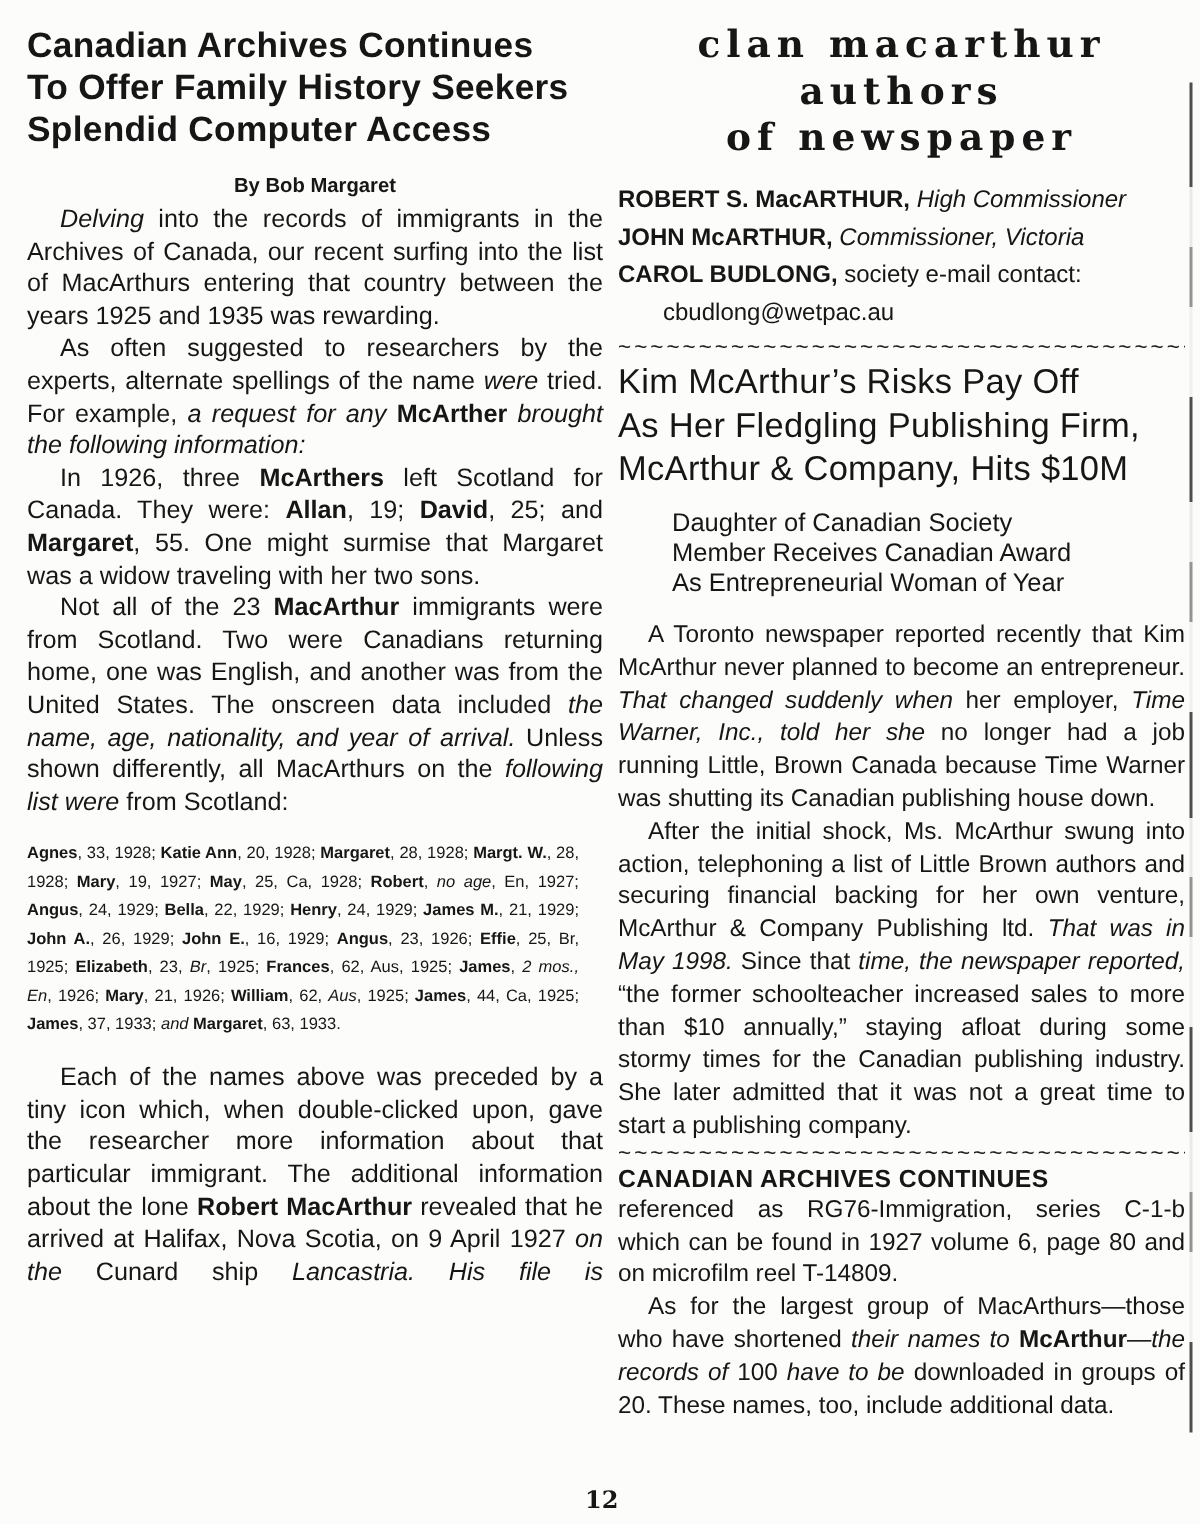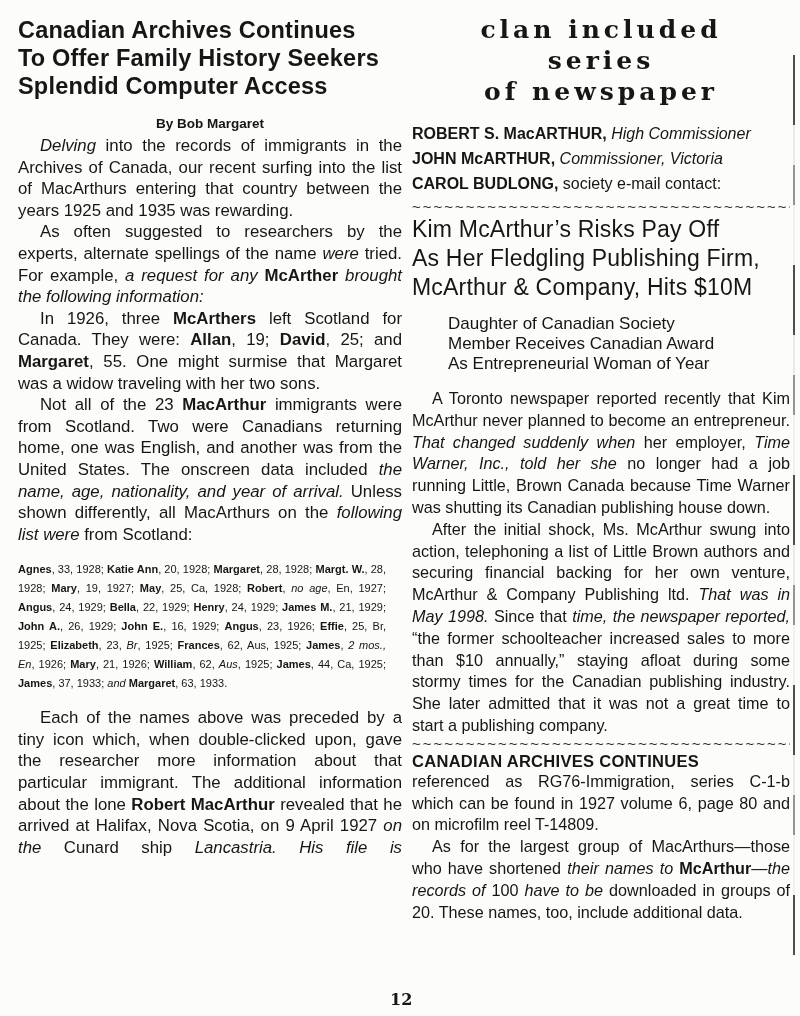--- a/index.html
+++ b/index.html
@@ -124,29 +124,30 @@
     <p class="body-par"><span>In 1926, three </span><span class="b">McArthers</span><span> left Scotland for Canada. They were: </span><span class="b">Allan</span><span>, 19; </span><span class="b">David</span><span>, 25; and </span><span class="b">Margaret</span><span>, 55. One might surmise that Margaret was a widow traveling with her two sons.</span></p>
     <p class="body-par"><span>Not all of the 23 </span><span class="b">MacArthur</span><span> immigrants were from Scotland. Two were Canadians returning home, one was English, and another was from the United States. The onscreen data included </span><span class="i">the name, age, nationality, and year of arrival.</span><span> Unless shown differently, all MacArthurs on the </span><span class="i">following list were</span><span> from Scotland:</span></p>
 
     <p class="list-par"><span class="b">Agnes</span><span>, 33, 1928; </span><span class="b">Katie Ann</span><span>, 20, 1928; </span><span class="b">Margaret</span><span>, 28, 1928; </span><span class="b">Margt. W.</span><span>, 28, 1928; </span><span class="b">Mary</span><span>, 19, 1927; </span><span class="b">May</span><span>, 25, Ca, 1928; </span><span class="b">Robert</span><span>, </span><span class="i">no age</span><span>, En, 1927; </span><span class="b">Angus</span><span>, 24, 1929; </span><span class="b">Bella</span><span>, 22, 1929; </span><span class="b">Henry</span><span>, 24, 1929; </span><span class="b">James M.</span><span>, 21, 1929; </span><span class="b">John A.</span><span>, 26, 1929; </span><span class="b">John E.</span><span>, 16, 1929; </span><span class="b">Angus</span><span>, 23, 1926; </span><span class="b">Effie</span><span>, 25, Br, 1925; </span><span class="b">Elizabeth</span><span>, 23, </span><span class="i">Br</span><span>, 1925; </span><span class="b">Frances</span><span>, 62, Aus, 1925; </span><span class="b">James</span><span>, </span><span class="i">2 mos., En</span><span>, 1926; </span><span class="b">Mary</span><span>, 21, 1926; </span><span class="b">William</span><span>, 62, </span><span class="i">Aus</span><span>, 1925; </span><span class="b">James</span><span>, 44, Ca, 1925; </span><span class="b">James</span><span>, 37, 1933; </span><span class="i">and</span><span> </span><span class="b">Margaret</span><span>, 63, 1933.</span></p>
 
     <p class="closing-par"><span>Each of the names above was preceded by a tiny icon which, when double-clicked upon, gave the researcher more information about that particular immigrant. The additional information about the lone </span><span class="b">Robert MacArthur</span><span> revealed that he arrived at Halifax, Nova Scotia, on 9 April 1927 </span><span class="i">on the</span><span> Cunard ship </span><span class="i">Lancastria. His file is</span></p>
   </div>
 
   <div class="col-right">
 
-    <div class="masthead"><span>clan included</span><br>
-      <span>series</span><br>
+    <div class="masthead"><span>clan macarthur</span><br>
+      <span>authors</span><br>
       <span>of newspaper</span>
     </div>
 
     <div class="contacts">
       <div class="contact-line"><span class="b">ROBERT S. MacARTHUR,</span><span> </span><span class="i">High Commissioner</span></div>
       <div class="contact-line"><span class="b">JOHN McARTHUR,</span><span> </span><span class="i">Commissioner, Victoria</span></div>
       <div class="contact-line"><span class="b">CAROL BUDLONG,</span><span> society e-mail contact:</span></div>
+      <div class="contact-line contact-email">cbudlong@wetpac.au</div>
     </div>
 
     <div class="wavy">~~~~~~~~~~~~~~~~~~~~~~~~~~~~~~~~~~~~~~~~~~~~~~~~~~~~~~~~~~~~~~~~~~~~~~~~~~~~~~~~</div>
 
     <h2 class="headline2"><span>Kim McArthur’s Risks Pay Off</span><br>
       <span>As Her Fledgling Publishing Firm,</span><br>
       <span>McArthur &amp; Company, Hits $10M</span>
     </h2>
 
     <div class="subhead"><span>Daughter of Canadian Society</span><br>

